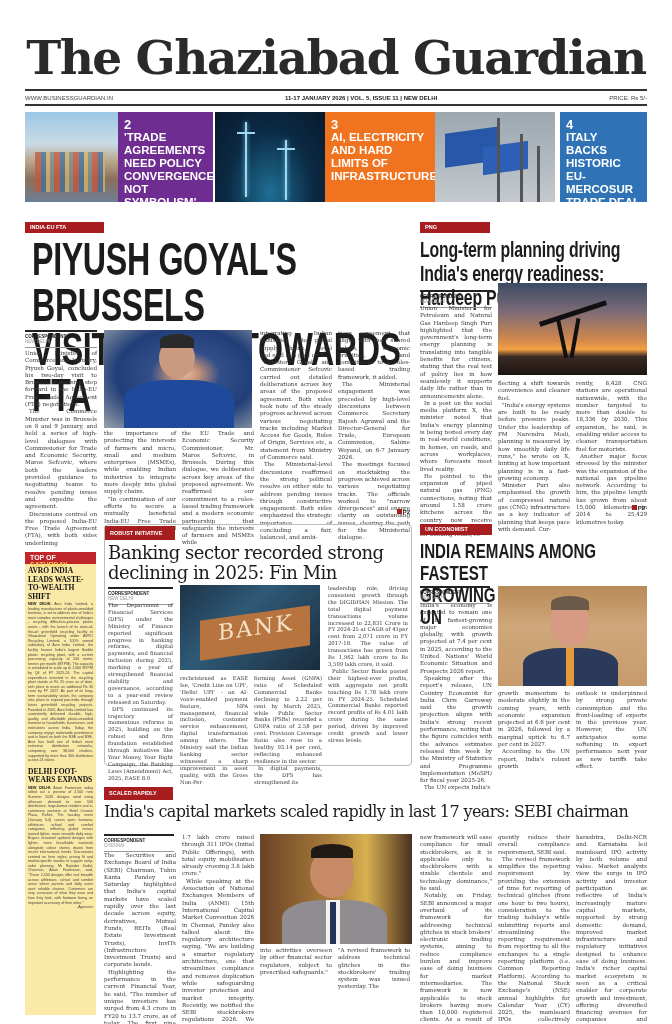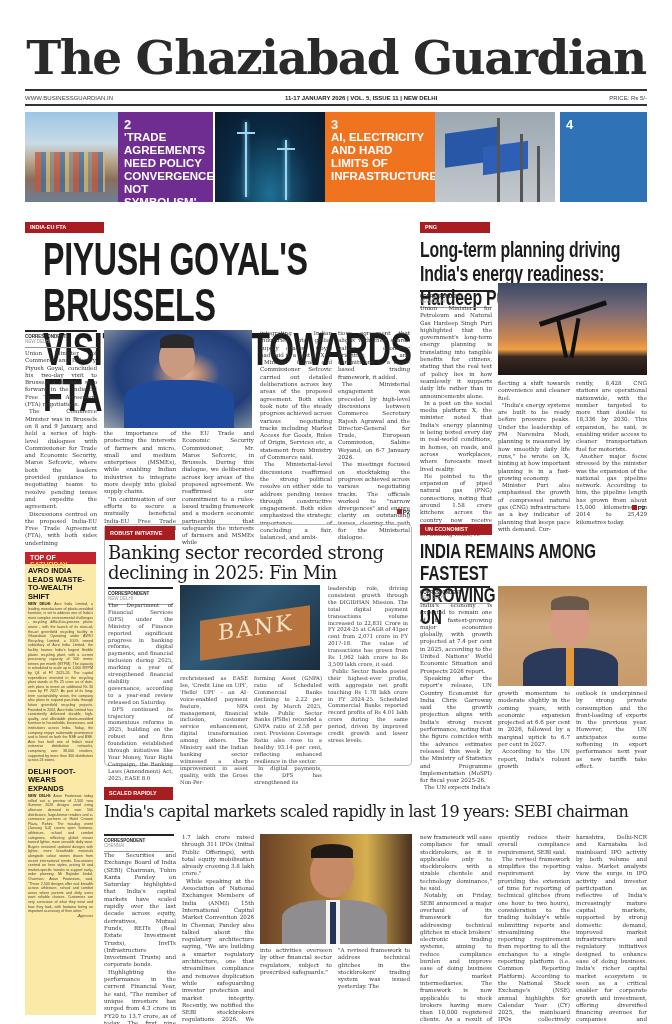--- a/index.html
+++ b/index.html
@@ -18,21 +18,21 @@
 .byline b{display:block;font-size:4.5px;color:#222}
 .byline span{color:#999}
 .col{font-size:5.6px;line-height:7.3px;text-align:justify;color:#333}
 .col p{text-indent:4px}
 .col p:first-child{text-indent:0}
 .p2{color:#222;font-family:"Liberation Sans",sans-serif;font-size:6px;font-weight:bold;text-align:right}
 .p2 i{display:inline-block;width:5px;height:5px;background:#a81d20;margin-right:1px}
 .sidebar{left:25px;top:552px;width:71px;height:463px;background:#fbe9a8}
 .side-head{background:#c0262b;color:#fff;font-family:"Liberation Sans",sans-serif;font-weight:bold;font-size:7px;padding:2px 5px;height:12px}
 .side-head .sat{color:#f9c74f}
-.side-title{font-family:Liberation Sans, sans-serif;font-weight:bold;font-size:7.5px;line-height:8.5px;color:#111;padding:3px 3px 1px}
+.side-title{font-family:Liberation Serif, serif;font-weight:bold;font-size:7.5px;line-height:8.5px;color:#111;padding:3px 3px 1px}
 .side-text{font-family:"Liberation Sans",sans-serif;font-size:3.6px;line-height:4.6px;color:#444;padding:0 3px;text-align:justify}
 .side-text b{color:#222}
 .boxed{border:1px solid #bbb;border-radius:4px}
 </style>
 </head>
 <body>
 
 <div class="abs masthead">The Ghaziabad Guardian</div>
 <div class="abs rule" style="top:89px;height:1.5px"></div>
 <div class="abs dateline">
@@ -61,24 +61,25 @@
 </div>
 <div class="abs teaser-img" style="left:435px;width:120px;background:linear-gradient(180deg,#9ca7b0 0%,#c3c9ce 100%)">
   <div style="position:absolute;left:10px;top:18px;width:55px;height:34px;background:#2857a8;transform:skewY(-8deg)"></div>
   <div style="position:absolute;left:48px;top:32px;width:45px;height:28px;background:#2c5fb5;transform:skewY(-8deg)"></div>
   <div style="position:absolute;left:62px;top:6px;width:3px;height:84px;background:#555"></div>
   <div style="position:absolute;left:85px;top:22px;width:3px;height:68px;background:#555"></div>
   <div style="position:absolute;left:102px;top:34px;width:3px;height:56px;background:#555"></div>
 </div>
 <div class="abs teaser-box" style="left:560px;width:87px;background:#2f73b6">
   <span class="num">4</span>
+  <span>ITALY BACKS HISTORIC EU-MERCOSUR TRADE DEAL</span>
 </div>
 
 <div class="abs tag" style="left:25px;top:222px;width:79px">INDIA-EU FTA</div>
-<div class="abs" style="left:43px;top:236px;width:390px">
+<div class="abs" style="left:32px;top:236px;width:390px">
   <div class="cond" style="font-size:46px;line-height:46px;transform:scaleX(.7);width:560px;letter-spacing:-.5px">PIYUSH GOYAL'S BRUSSELS</div>
   <div class="cond" style="font-size:46px;line-height:46px;transform:scaleX(.7);width:560px;letter-spacing:-.5px;margin-top:-2px">VISIT A STEP TOWARDS FTA</div>
 </div>
 <div class="abs byline" style="left:25px;top:330px;width:72px">
   <b>CORRESPONDENT</b>
   <span>NEW DELHI</span>
 </div>
 <div class="abs col" style="left:25px;top:350px;width:72px">
   <p>Union Minister of Commerce and Industry, Piyush Goyal, concluded his two-day visit to Brussels a decisive step forward in the India-EU Free Trade Agreement (FTA) negotiations.</p>
   <p>The Commerce Minister was in Brussels on 8 and 9 January, and held a series of high-level dialogues with Commissioner for Trade and Economic Security, Maros Sefcovic, where both the leaders provided guidance to negotiating teams to resolve pending issues and expedite the agreement.</p>
@@ -193,21 +194,21 @@
 </div>
 <div class="abs col" style="left:498px;top:690px;width:72px">
   <p>growth momentum to moderate slightly in the coming years, with economic expansion projected at 6.6 per cent in 2026, followed by a marginal uptick to 6.7 per cent in 2027.</p>
   <p>According to the UN report, India's robust growth</p>
 </div>
 <div class="abs col" style="left:576px;top:690px;width:71px">
   <p>outlook is underpinned by strong private consumption and the front-loading of exports in the previous year. However, the UN anticipates some softening in export performance next year as new tariffs take effect.</p>
 </div>
 
 <div class="abs tag" style="left:104px;top:787px;width:69px;height:13px;line-height:13px">SCALED RAPIDLY</div>
-<div class="abs" style="left:104px;top:802px;width:560px;font-family:'DejaVu Serif',serif;font-size:16px;line-height:20px;color:#1c1c1c;letter-spacing:-.6px;white-space:nowrap">India's capital markets scaled rapidly in last 19 years: SEBI chairman</div>
+<div class="abs" style="left:104px;top:802px;width:560px;font-family:'DejaVu Serif',serif;font-size:16px;line-height:20px;color:#1c1c1c;letter-spacing:-.6px;white-space:nowrap">India's capital markets scaled rapidly in last 17 years: SEBI chairman</div>
 <div class="abs byline" style="left:104px;top:834px;width:70px">
   <b>CORRESPONDENT</b>
   <span>CHENNAI</span>
 </div>
 <div class="abs col" style="left:104px;top:852px;width:72px">
   <p>The Securities and Exchange Board of India (SEBI) Chairman, Tuhin Kanta Pandey on Saturday highlighted that India's capital markets have scaled rapidly over the last decade across equity, derivatives, Mutual Funds, REITs (Real Estate Investment Trusts), InvITs (Infrastructure Investment Trusts) and corporate bonds.</p>
   <p>Highlighting the performance in the current Financial Year, he said, "The number of unique investors has surged from 4.3 crore in FY20 to 13.7 crore, as of today. The first nine months of this financial year have seen</p>
 </div>
 <div class="abs col" style="left:182px;top:834px;width:72px">
   <p>1.7 lakh crore raised through 311 IPOs (Initial Public Offerings), with total equity mobilisation already crossing 3.8 lakh crore."</p>

